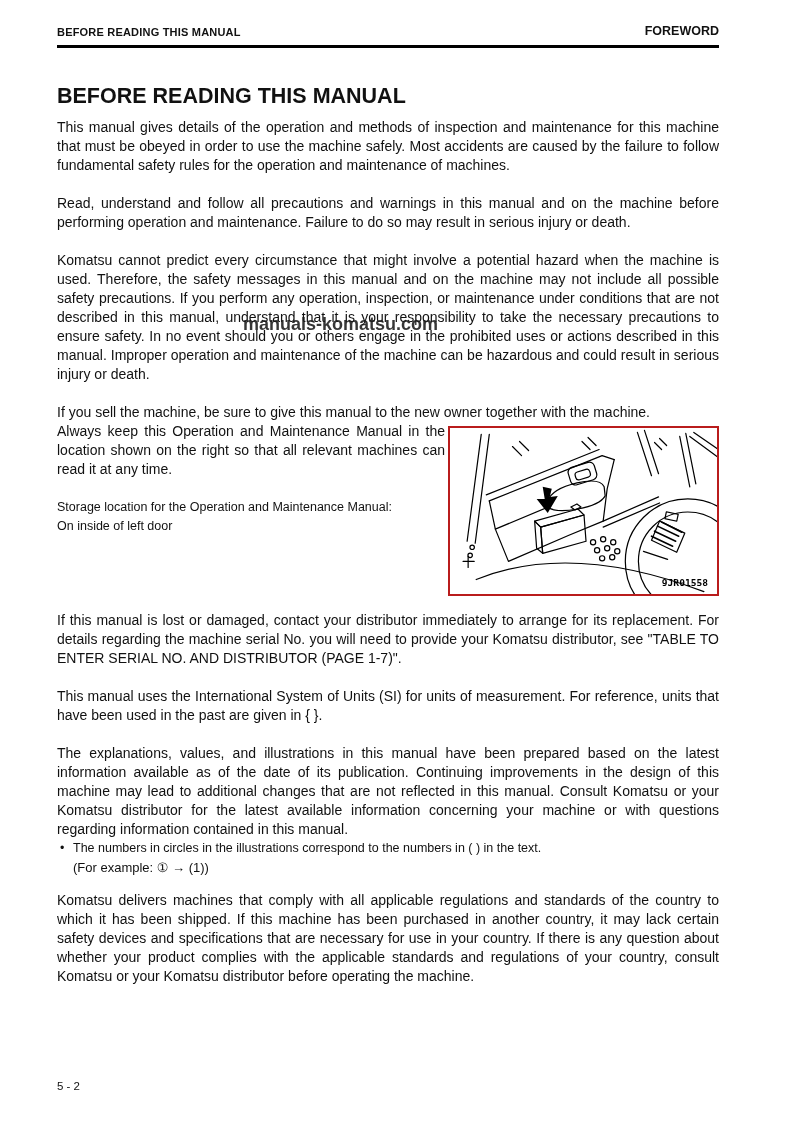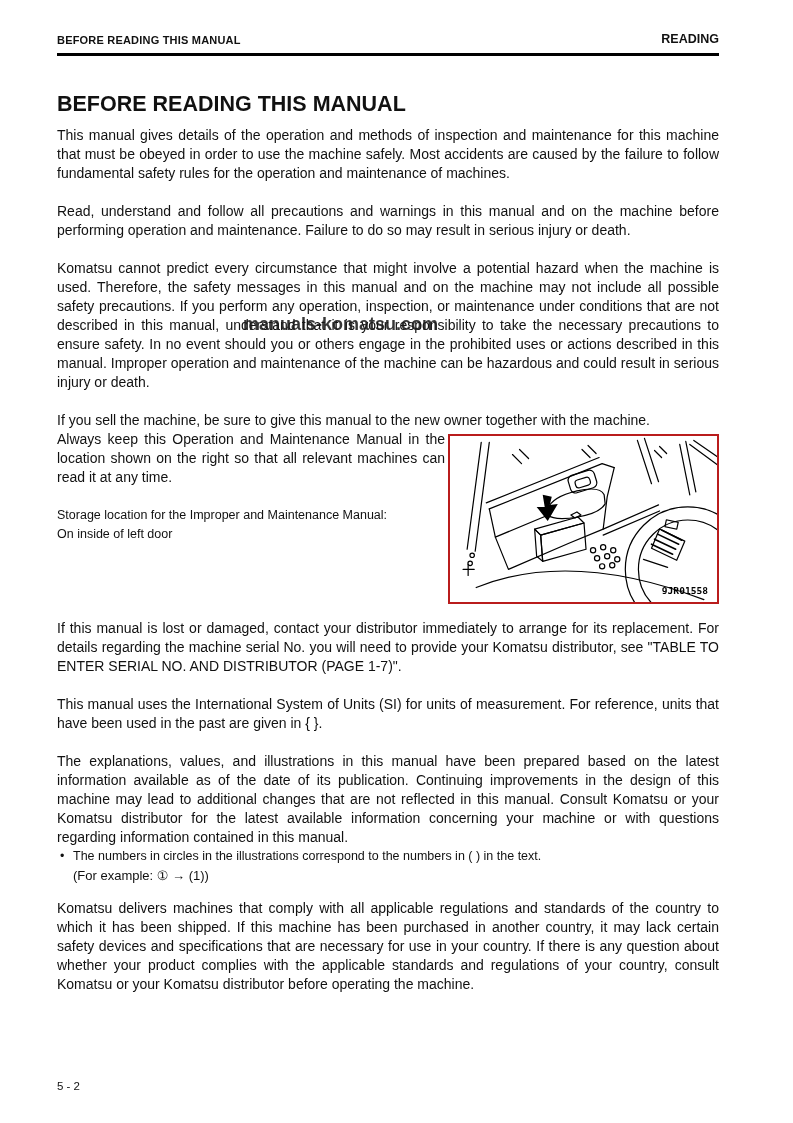--- a/index.html
+++ b/index.html
@@ -3,21 +3,21 @@
 <meta charset="utf-8">
 <style>
   html,body { margin:0; padding:0; background:#fff; }
   .page {
     position:relative;
     width:793px; height:1123px;
     background:#fff;
     color:#111;
     font-family:"Liberation Sans", sans-serif;
     box-sizing:border-box;
-    padding:32px 74px 0 57px;
+    padding:24px 74px 0 57px;
     overflow:hidden;
   }
   .running-header {
     display:flex; justify-content:space-between; align-items:flex-end;
     border-bottom:3px solid #000;
     padding-bottom:7px;
   }
   .hdr-left  { font-size:11px;  font-weight:bold; letter-spacing:.2px; }
   .hdr-right { font-size:12.5px; font-weight:bold; }
   h1.page-title {
@@ -59,35 +59,35 @@
     font-size:11.5px; color:#111;
   }
 </style>
 </head>
 <body>
 
 <div class="page">
 
   <div class="running-header">
     <span class="hdr-left">BEFORE READING THIS MANUAL</span>
-    <span class="hdr-right">READING</span>
+    <span class="hdr-right">FOREWORD</span>
   </div>
 
   <h1 class="page-title">BEFORE READING THIS MANUAL</h1>
 
   <p class="body">This manual gives details of the operation and methods of inspection and maintenance for this machine that must be obeyed in order to use the machine safely. Most accidents are caused by the failure to follow fundamental safety rules for the operation and maintenance of machines.</p>
   <p class="body">Read, understand and follow all precautions and warnings in this manual and on the machine before performing operation and maintenance. Failure to do so may result in serious injury or death.</p>
   <p class="body">Komatsu cannot predict every circumstance that might involve a potential hazard when the machine is used. Therefore, the safety messages in this manual and on the machine may not include all possible safety precautions. If you perform any operation, inspection, or maintenance under conditions that are not described in this manual, understand that it is your responsibility to take the necessary precautions to ensure safety. In no event should you or others engage in the prohibited uses or actions described in this manual. Improper operation and maintenance of the machine can be hazardous and could result in serious injury or death.</p>
   <p class="body nojust tight">If you sell the machine, be sure to give this manual to the new owner together with the machine.</p>
 
   <div class="fig-row">
     <div class="left-col">
       <p class="body tight">Always keep this Operation and Maintenance Manual in the location shown on the right so that all relevant machines can read it at any time.</p>
       <div class="storage-block">
-        <div>Storage location for the Improper and Maintenance Manual:</div>
+        <div>Storage location for the Operation and Maintenance Manual:</div>
         <div>On inside of left door</div>
       </div>
     </div>
 
     <figure class="figure-box" style="margin:4px 0 0 auto;">
       <svg viewBox="0 0 265 164" fill="none" stroke="#000" stroke-width="1.2" stroke-linecap="round" stroke-linejoin="round">
 
         <path d="M31,6 L17,112"></path>
         <path d="M39,6 L25,114"></path>
         <circle cx="22" cy="118" r="2.2"></circle>

